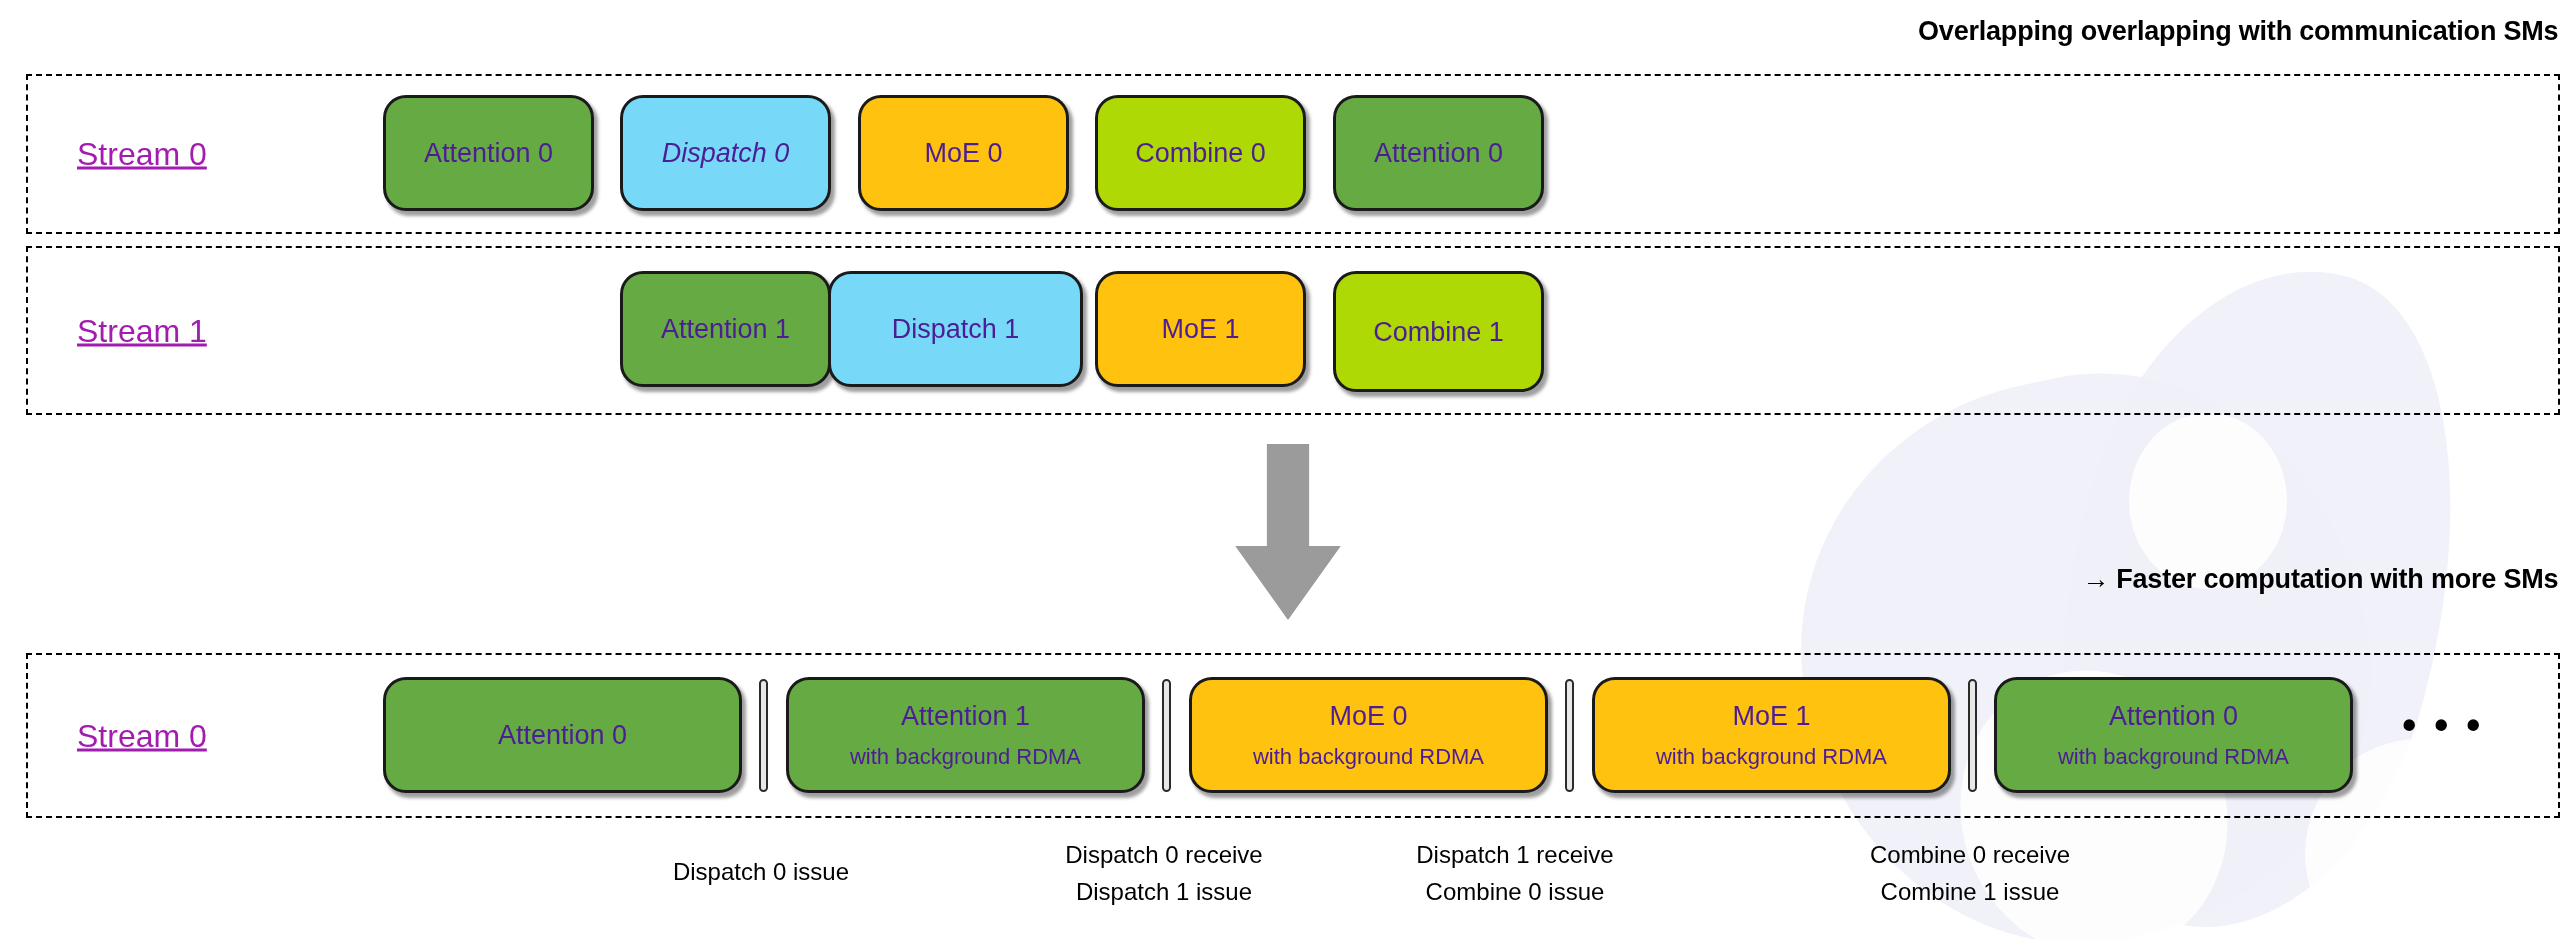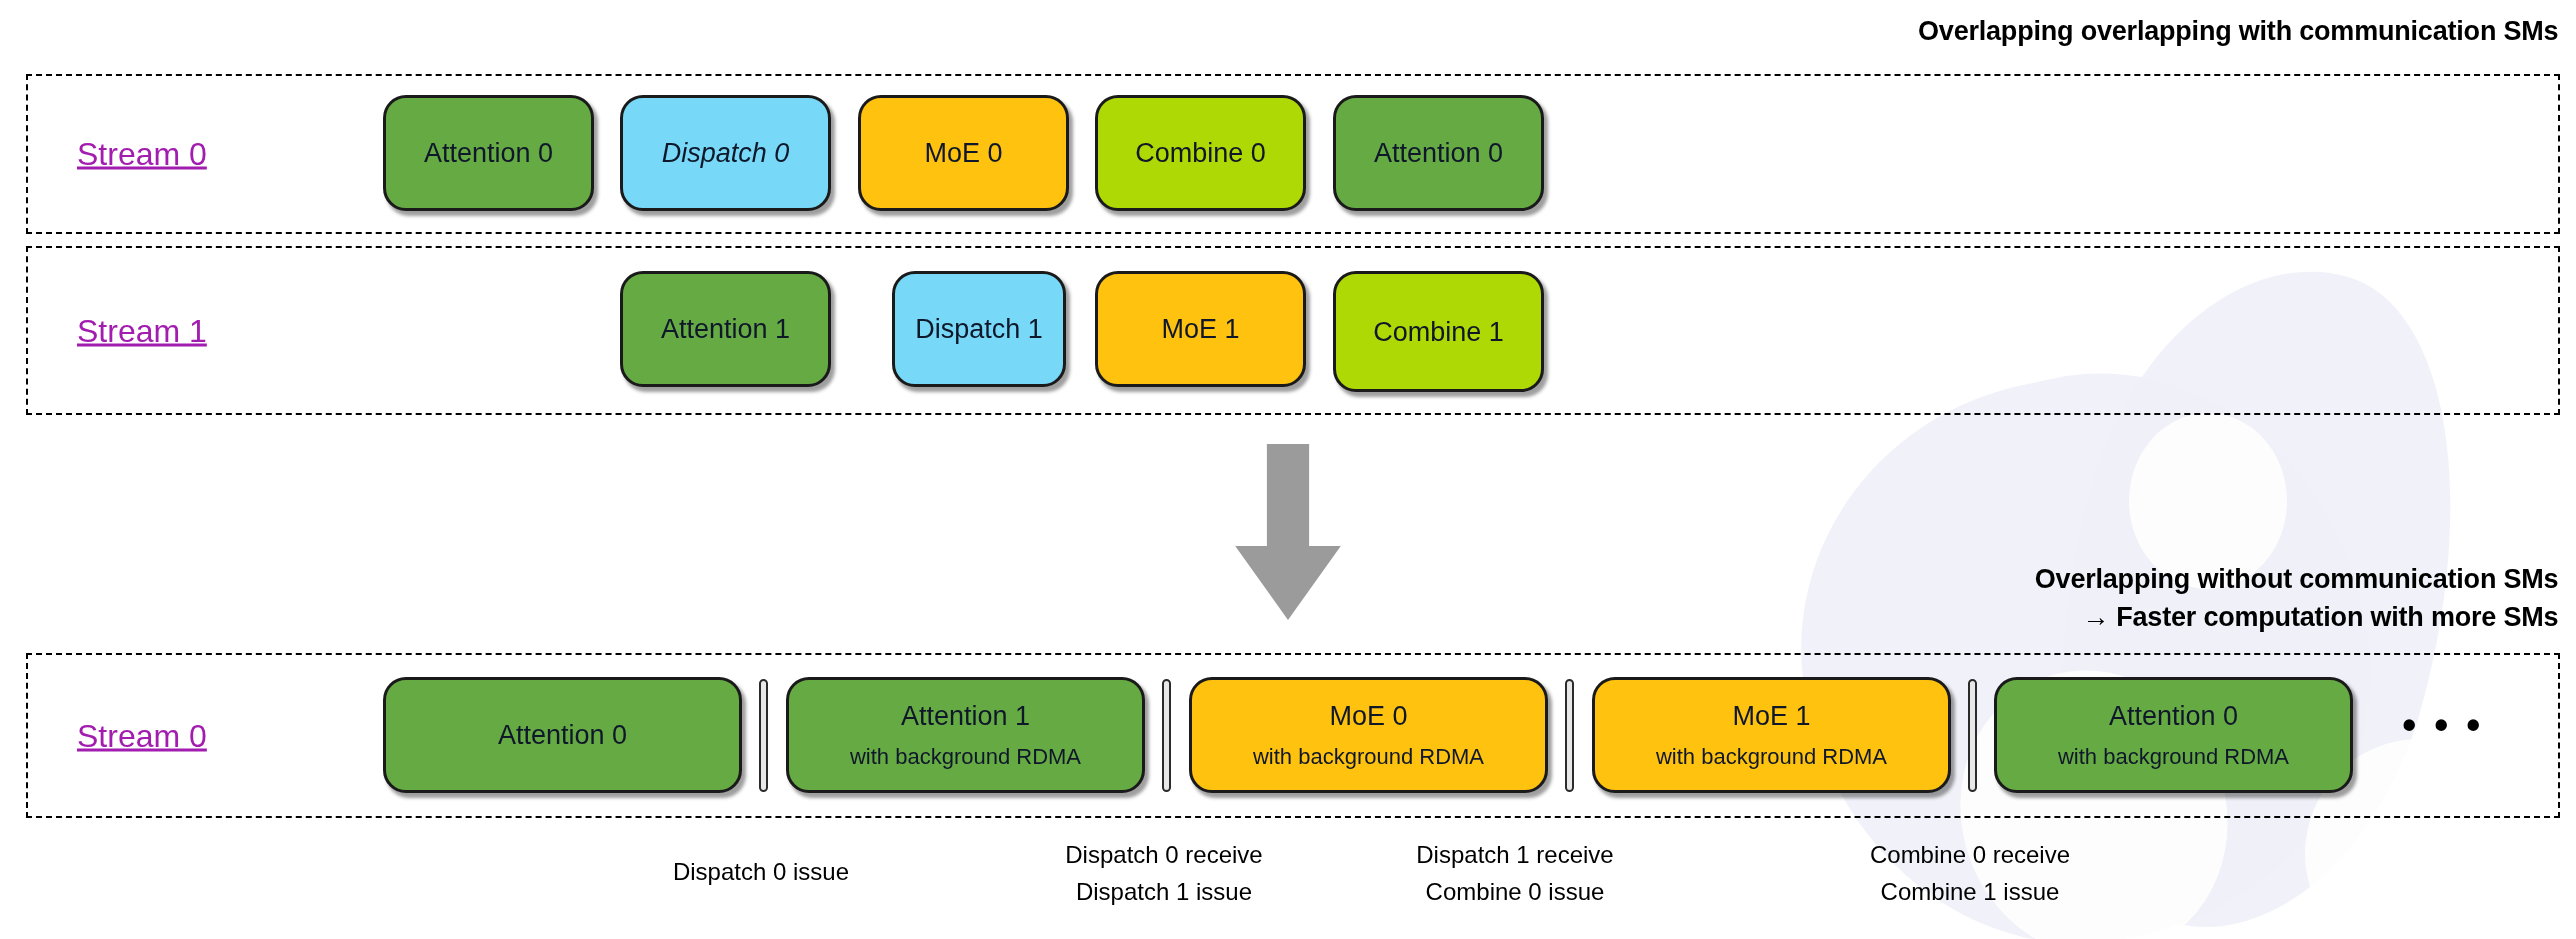--- a/index.html
+++ b/index.html
@@ -111,21 +111,21 @@
   .task {
     position: absolute;
     box-sizing: border-box;
     border: 3.5px solid #1a1a1a;
     border-radius: 23px;
     display: flex;
     flex-direction: column;
     align-items: center;
     justify-content: center;
     box-shadow: 3.5px 4.4px 3.5px rgba(0,0,0,0.38);
-    color: #0f172a;
+    color: #4c1d95;
     text-align: center;
     overflow: hidden;
   }
   .task .t-title {
     font-size: 27px;
     line-height: 32px;
     white-space: nowrap;
   }
   .task .t-sub {
     font-size: 22px;
@@ -196,21 +196,20 @@
 
     <div class="stream-row" id="row-stream1">
       <div class="stream-label">Stream 1</div>
     </div>
 
     <svg id="down-arrow" viewBox="0 0 120 200">
       <polygon points="36,0 84,0 84,116 120,116 60,200 0,116 36,116" fill="#9B9B9B"></polygon>
     </svg>
 
     <div class="heading" id="heading-bottom">
-      <div>Overlapping without communication SMs</div>
       <div>→ Faster computation with more SMs</div>
     </div>
 
     <div class="stream-row" id="row-stream0-bot">
       <div class="stream-label">Stream 0</div>
       <div id="ellipsis" style="left: 2415px; top: 70px; transform: translate(-50%, -50%);">• • •</div>
     </div>
 
     <div id="overlay">
         <div class="task" style="left: 383px; top: 95px; width: 211px; height: 116px; background: rgb(102, 170, 68);">
@@ -224,21 +223,21 @@
         </div>
         <div class="task" style="left: 1095px; top: 95px; width: 211px; height: 116px; background: rgb(174, 217, 5);">
           <div class="t-title">Combine 0</div>
         </div>
         <div class="task" style="left: 1333px; top: 95px; width: 211px; height: 116px; background: rgb(102, 170, 68);">
           <div class="t-title">Attention 0</div>
         </div>
         <div class="task" style="left: 620px; top: 271px; width: 211px; height: 116px; background: rgb(102, 170, 68);">
           <div class="t-title">Attention 1</div>
         </div>
-        <div class="task" style="left: 892px; top: 271px; width: 174px; height: 116px; background: rgb(119, 217, 247); justify-content: center;">
+        <div class="task" style="left: 828px; top: 271px; width: 255px; height: 116px; background: rgb(119, 217, 247); justify-content: center;">
           <div class="t-title">Dispatch 1</div>
         </div>
         <div class="task" style="left: 1095px; top: 271px; width: 211px; height: 116px; background: rgb(255, 194, 14);">
           <div class="t-title">MoE 1</div>
         </div>
         <div class="task" style="left: 1333px; top: 271px; width: 211px; height: 121px; background: rgb(174, 217, 5);">
           <div class="t-title">Combine 1</div>
         </div>
         <div class="task" style="left: 383px; top: 677px; width: 359px; height: 116px; background: rgb(102, 170, 68);">
           <div class="t-title">Attention 0</div>

